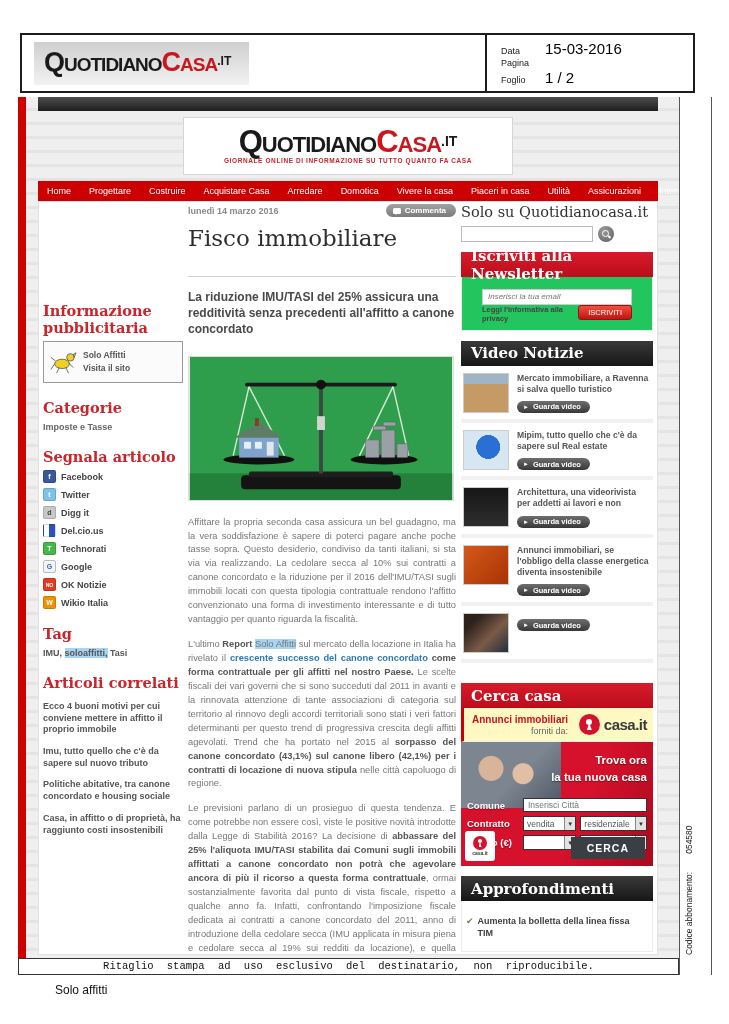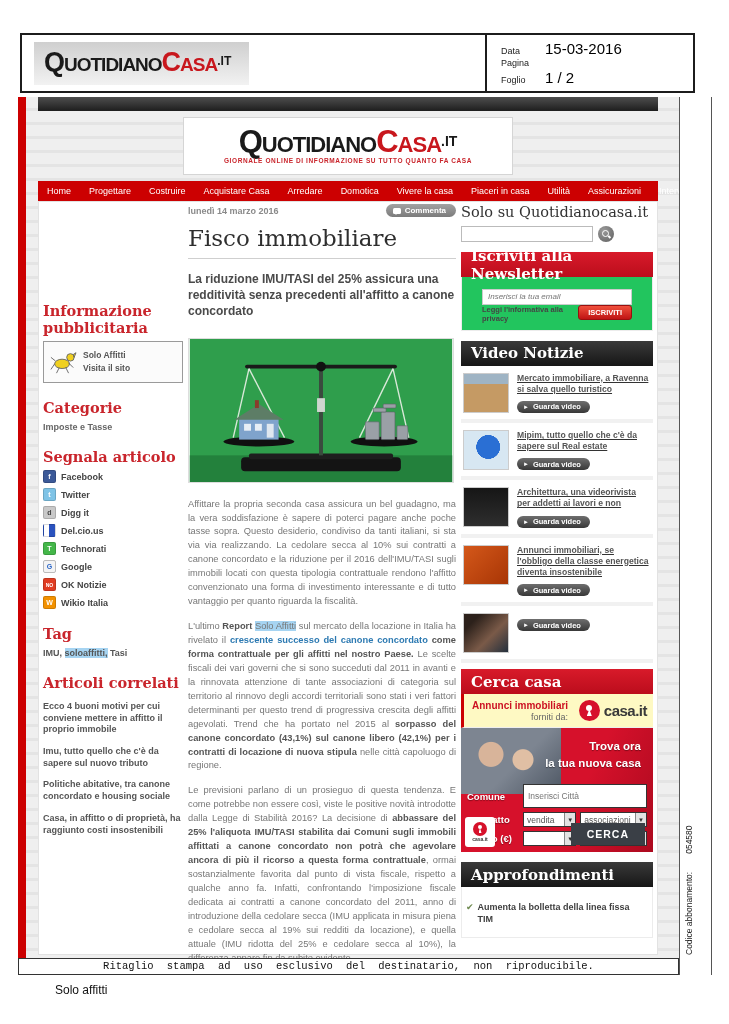--- a/index.html
+++ b/index.html
@@ -58,21 +58,21 @@
   .tag-line { margin-top:6px; font-size:9px; font-weight:bold; color:#555; }
   .hl { background:#a6d4f2; }
   .rel-item { font-size:9px; font-weight:bold; color:#555; line-height:1.3; margin-top:10px; cursor:pointer; }
 
   
   .date-row { display:flex; justify-content:space-between; align-items:center; }
   .art-date { font-size:9px; font-weight:bold; color:#8a8a8a; }
   .comment-btn { display:flex; align-items:center; gap:4px; background:linear-gradient(#a2a2a2,#7b7b7b); border-radius:8px; padding:2px 10px 2px 7px; color:#fff; font-size:8px; font-weight:bold; cursor:pointer; }
   .bubble { position:relative; width:8px; height:6px; background:#fff; border-radius:1.5px; }
   .bubble::after { content:""; position:absolute; left:1px; bottom:-3px; border:2px solid transparent; border-top:3px solid #fff; }
-  .art-title { font-family:"DejaVu Serif",serif; font-size:23px; font-weight:normal; color:#2e2e2e; margin-top:8px; padding-bottom:7px; border-bottom:1px solid #cfcfcf; }
+  .art-title { font-family:"DejaVu Serif",serif; font-size:23px; font-weight:normal; color:#2e2e2e; margin-top:8px; padding-bottom:25px; border-bottom:1px solid #cfcfcf; }
   .art-sub { margin-top:12px; font-size:12px; font-weight:bold; color:#4a4a4a; line-height:1.35; }
   .art-img { margin-top:18px; width:266px; height:145px; border:1px solid #ddd; }
   .art-p { margin-top:11px; font-size:9.3px; color:#777; line-height:1.5; text-align:justify; }
   .art-p b { color:#555; }
   .lnk { color:#2d7ab2; font-weight:bold; cursor:pointer; }
 
   
   .search-h { font-family:"DejaVu Serif",serif; font-size:14.5px; color:#333; }
   .search-row { display:flex; align-items:center; margin-top:6px; gap:5px; }
   .search-input { width:132px; height:16px; border:1px solid #bbb; font-size:9px; padding:0 3px; }
@@ -80,52 +80,52 @@
   .search-btn::before { content:""; position:absolute; left:4px; top:3.5px; width:5px; height:5px; border:1.4px solid #fff; border-radius:50%; }
   .search-btn::after { content:""; position:absolute; left:9.5px; top:9.5px; width:3px; height:1.6px; background:#fff; transform:rotate(45deg); }
   .banner { height:25px; display:flex; align-items:center; padding-left:10px; font-family:"DejaVu Serif",serif; font-size:15px; font-weight:bold; color:#fff; }
   .banner-red { background:linear-gradient(#d81a2a,#bb0d1c); }
   .banner-dark { background:linear-gradient(#3a3a3a,#161616); }
   .nl-banner { margin-top:10px; }
   .nl-body { border:1px solid #ececec; border-top:none; padding:8px 20px 7px; background:#22c55e; }
   .nl-email { width:100%; height:16px; border:1px solid #ccc; font-size:8px; font-style:italic; padding:0 5px; color:#444; }
   .nl-row { display:flex; justify-content:space-between; align-items:flex-start; }
   .nl-privacy { font-size:7.5px; font-weight:bold; color:#444; cursor:pointer; }
-  .nl-btn { background:linear-gradient(#f0503c,#bf1414); border:1px solid #9a0f0f; border-radius:3px; color:#fff; font-size:7.5px; font-weight:bold; padding:2px 9px; cursor:pointer; }
+  .nl-btn { background:linear-gradient(#f0503c,#bf1414); border:1px solid #9a0f0f; border-radius:3px; color:#fff; font-size:7.5px; font-weight:normal; padding:2px 9px; cursor:pointer; }
   .vid-banner { margin-top:10px; }
-  .vid-item { display:flex; gap:8px; padding:7px 2px 6px; border-bottom:4px solid #f1f1f1; background:#fff; cursor:pointer;text-decoration:underline; }
+  .vid-item { display:flex; gap:8px; padding:7px 2px 6px; border-bottom:4px solid #f1f1f1; background:#fff; cursor:pointer; }
   .vid-thumb { width:46px; height:40px; flex:none; border:1px solid #ccc; }
   .th1 { background:linear-gradient(180deg,#9fb4c4 0 26%,#c59a64 26%), repeating-linear-gradient(90deg,rgba(255,255,255,.4) 0 3px,transparent 3px 7px); background-blend-mode:multiply; }
   .th2 { background:radial-gradient(circle at 55% 42%,#2a6fd4 0 36%,#d7e7f2 37%); }
   .th3 { background:linear-gradient(#161616,#2e2e2e); position:relative; }
   .th4 { background:linear-gradient(135deg,#d4581a,#a83505); }
   .th5 { background:linear-gradient(135deg,#2c211b 20%,#7a5a48 60%,#24303e); }
   .vid-right { flex:1; }
   .vid-title { font-size:8.6px; font-weight:bold; color:#555; line-height:1.3; }
   .watch-pill { display:inline-flex; align-items:center; gap:4px; margin-top:4px; background:linear-gradient(#6e6e6e,#383838); border-radius:8px; padding:1.5px 9px 1.5px 6px; color:#fff; font-size:7.5px; font-weight:bold; cursor:pointer; }
   .play-ic { font-size:6px; color:#fff; }
-  .cc-banner { margin-top:6px; }
+  .cc-banner { margin-top:20px; }
   .cc-provider { border-left:3px solid #cc0001; background:#fef9c3; border-bottom:1px solid #eee; display:flex; align-items:center; justify-content:space-between; padding:5px 6px 5px 8px; }
   .cc-ann { font-size:10px; font-weight:bold; color:#cc1122; line-height:1.3; }
   .cc-forniti { font-size:9px; color:#666; text-align:right; }
   .casait { display:flex; align-items:center; gap:4px; cursor:pointer; }
   .casait-mark { width:21px; height:21px; border-radius:50%; background:#d6112b; position:relative; flex:none; }
   .casait-mark::before { content:""; position:absolute; left:7.5px; top:4.5px; width:6px; height:6px; border-radius:50%; background:#fff; }
   .casait-mark::after { content:""; position:absolute; left:8px; top:9px; width:5px; height:7px; background:#fff; clip-path:polygon(50% 0,100% 100%,0 100%); }
   .casait-word { font-size:15px; font-weight:bold; color:#3a3a3a; letter-spacing:-.5px; }
   .cc-widget { position:relative; height:124px; background:linear-gradient(115deg,rgba(0,0,0,0) 60%,rgba(120,0,15,.45)),#d6112b; overflow:hidden; }
   .cc-photo { position:absolute; left:0; top:0; width:100px; height:66px;
               background:radial-gradient(circle at 30% 40%,#d8b49a 0 12px,transparent 13px),
                          radial-gradient(circle at 62% 48%,#e0bfa4 0 10px,transparent 11px),
                          linear-gradient(135deg,#7d8591 0 55%,#4d5663); }
-  .cc-promo { position:absolute; right:12px; top:10px; text-align:right; color:#fff; font-weight:bold; font-size:11.5px; line-height:1.5; text-shadow:0 1px 1px rgba(0,0,0,.4); }
+  .cc-promo { position:absolute; right:6px; top:10px; text-align:right; color:#fff; font-weight:bold; font-size:11.5px; line-height:1.5; text-shadow:0 1px 1px rgba(0,0,0,.4); }
   .cc-form { position:absolute; left:6px; top:52px; right:6px; }
   .cc-row { display:flex; align-items:center; margin-top:4px; gap:4px; }
   .cc-label { width:52px; flex:none; color:#fff; font-weight:bold; font-size:9.5px; text-shadow:0 1px 1px rgba(0,0,0,.4); }
-  .cc-input { flex:1; height:24px; background:#fff; border:1px solid #333; font-size:8.5px; color:#999; padding:0 4px; }
+  .cc-input { flex:1; height:14px; background:#fff; border:1px solid #333; font-size:8.5px; color:#999; padding:0 4px; }
   .fselect { height:15px; background:#fff; border:1px solid #333; display:flex; align-items:center; justify-content:space-between; cursor:pointer; }
   .fsel-a { width:56px; } .fsel-b { width:70px; }
   .fselect .val { font-size:8.5px; color:#555; padding-left:3px; }
   .fsel-arrow { width:11px; height:100%; background:#e3e3e3; border-left:1px solid #888; font-size:6px; color:#333; display:flex; align-items:center; justify-content:center; }
   .cerca-btn { position:absolute; right:8px; bottom:7px; background:#3a3f46; color:#fff; border:none; font-size:10.5px; font-weight:bold; letter-spacing:1px; padding:5px 16px; cursor:pointer; }
   .cc-mini-logo { position:absolute; left:4px; bottom:5px; width:30px; height:30px; background:#fff; border-radius:3px; display:flex; flex-direction:column; align-items:center; justify-content:center; }
   .cc-mini-logo .casait-mark { width:14px; height:14px; }
   .cc-mini-logo .casait-mark::before { left:5px; top:3px; width:4px; height:4px; }
   .cc-mini-logo .casait-mark::after { left:5.5px; top:6px; width:3px; height:5px; }
   .cc-mini-word { font-size:5px; font-weight:bold; color:#333; }
@@ -399,21 +399,21 @@
             <span class="cc-label">Comune</span>
             <input class="cc-input" type="text" placeholder="Inserisci Città" style="">
           </div>
           <div class="cc-row">
             <span class="cc-label">Contratto</span>
             <span class="fselect fsel-a">
                 <span class="val">vendita</span>
                 <span class="fsel-arrow">▼</span>
               </span>
             <span class="fselect fsel-b">
-                <span class="val">associazioni</span>
+                <span class="val">residenziale</span>
                 <span class="fsel-arrow">▼</span>
               </span>
           </div>
           <div class="cc-row">
             <span class="cc-label">Prezzo (€)</span>
             <span class="fselect fsel-a">
                 <span class="val"></span>
                 <span class="fsel-arrow">▼</span>
               </span>
             <span class="fselect fsel-b">

